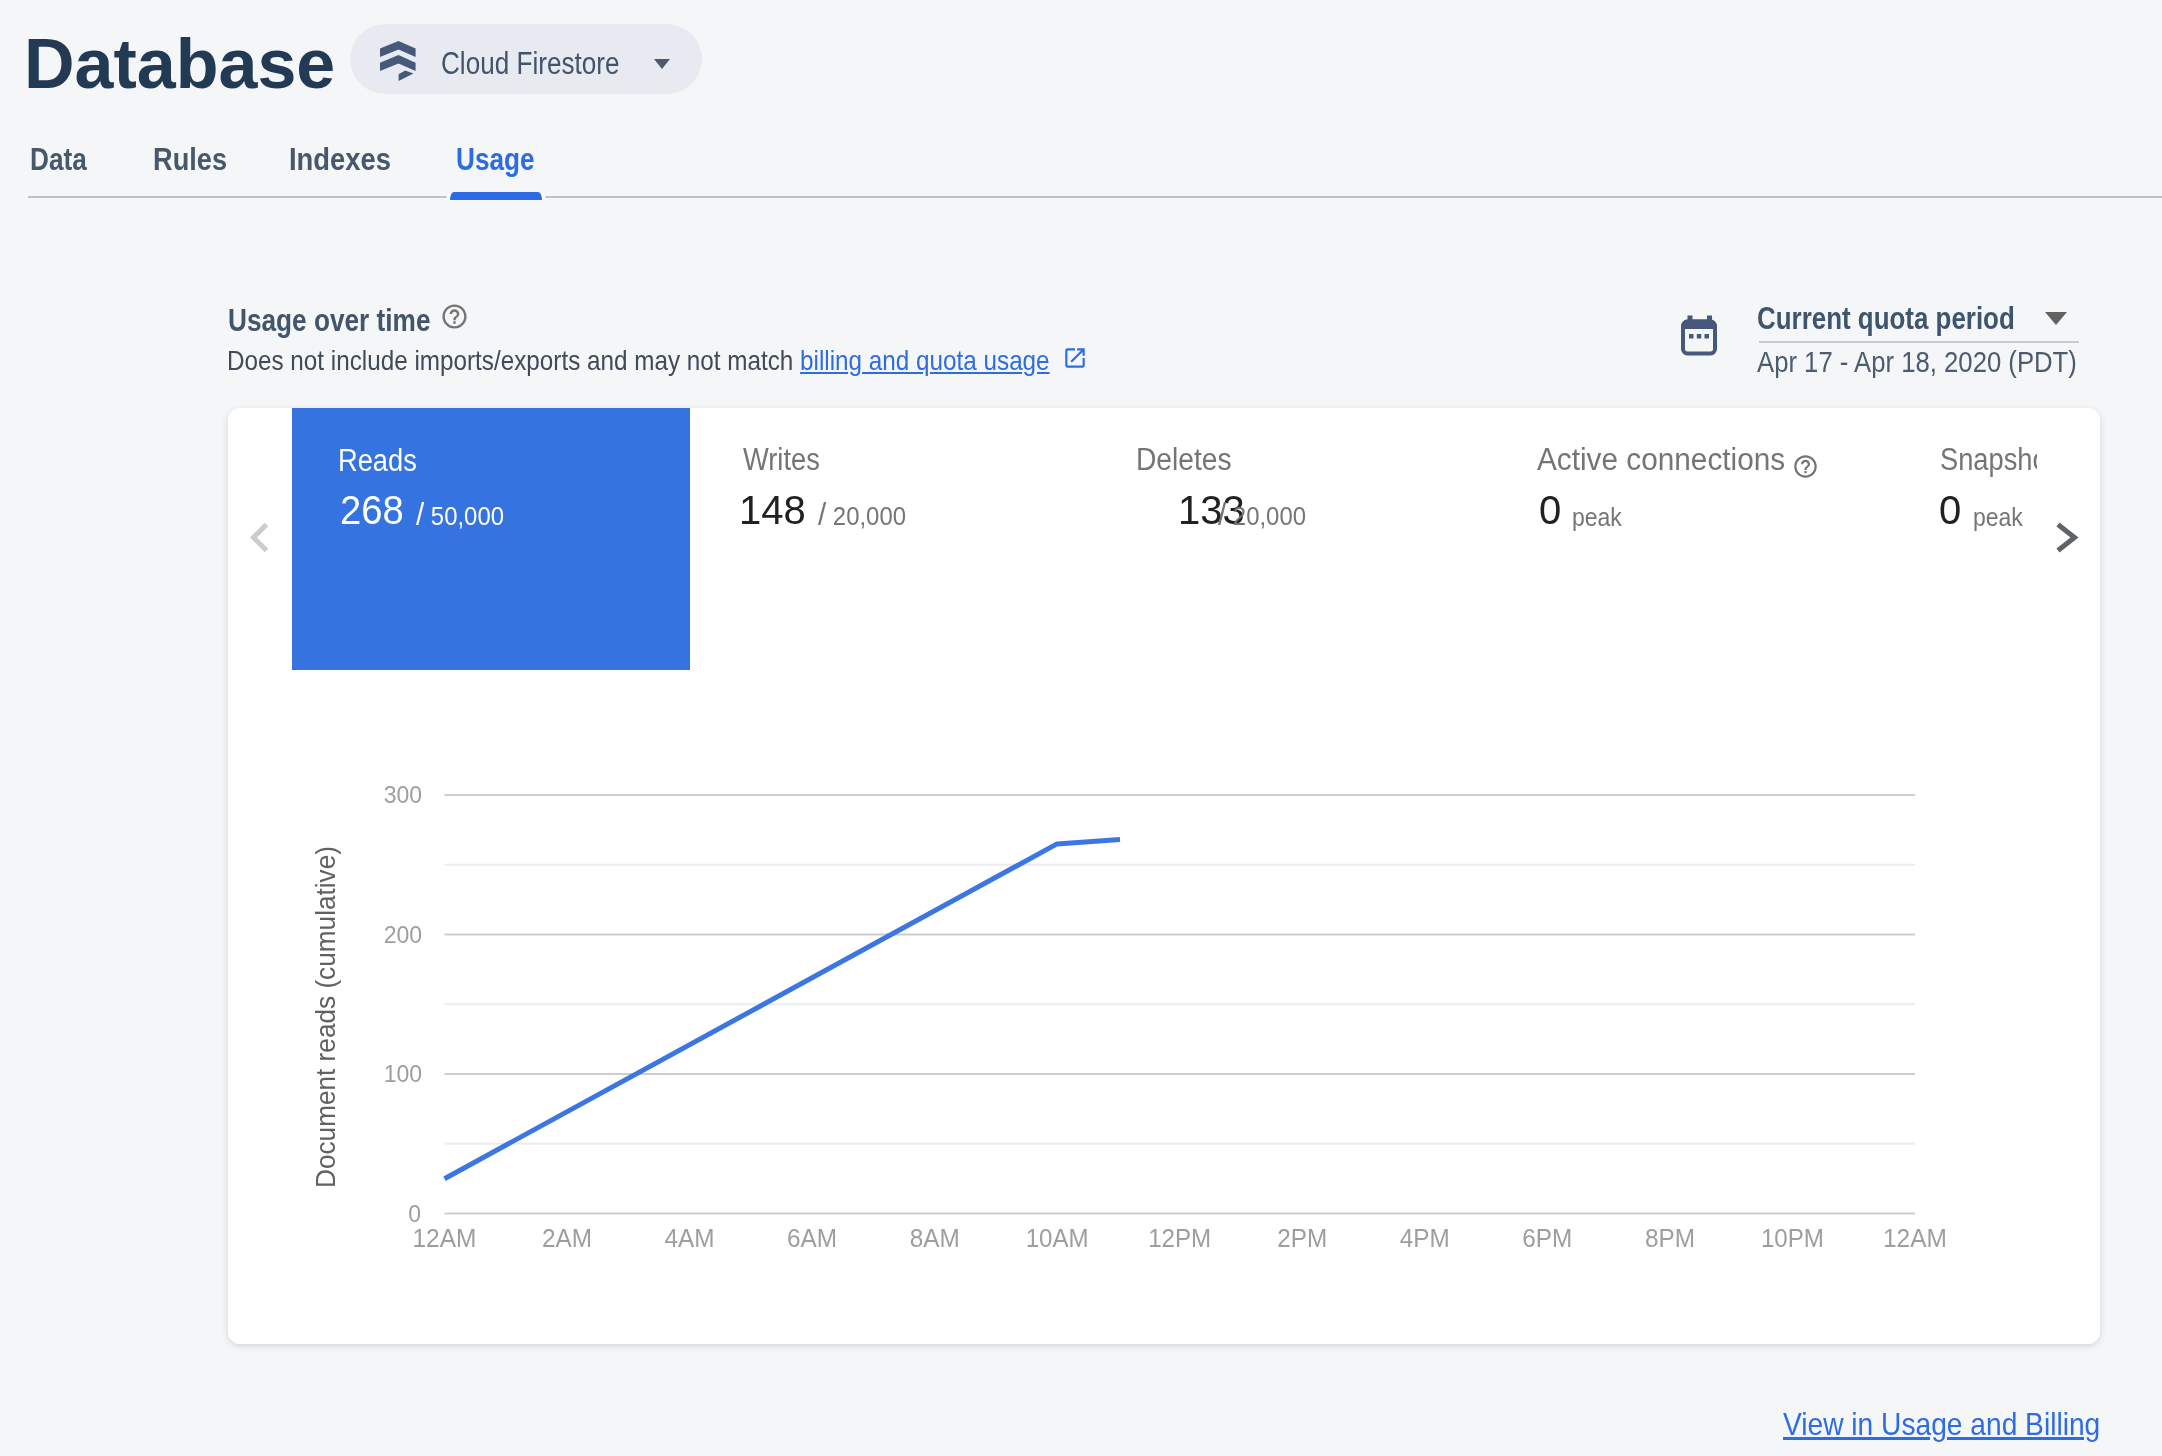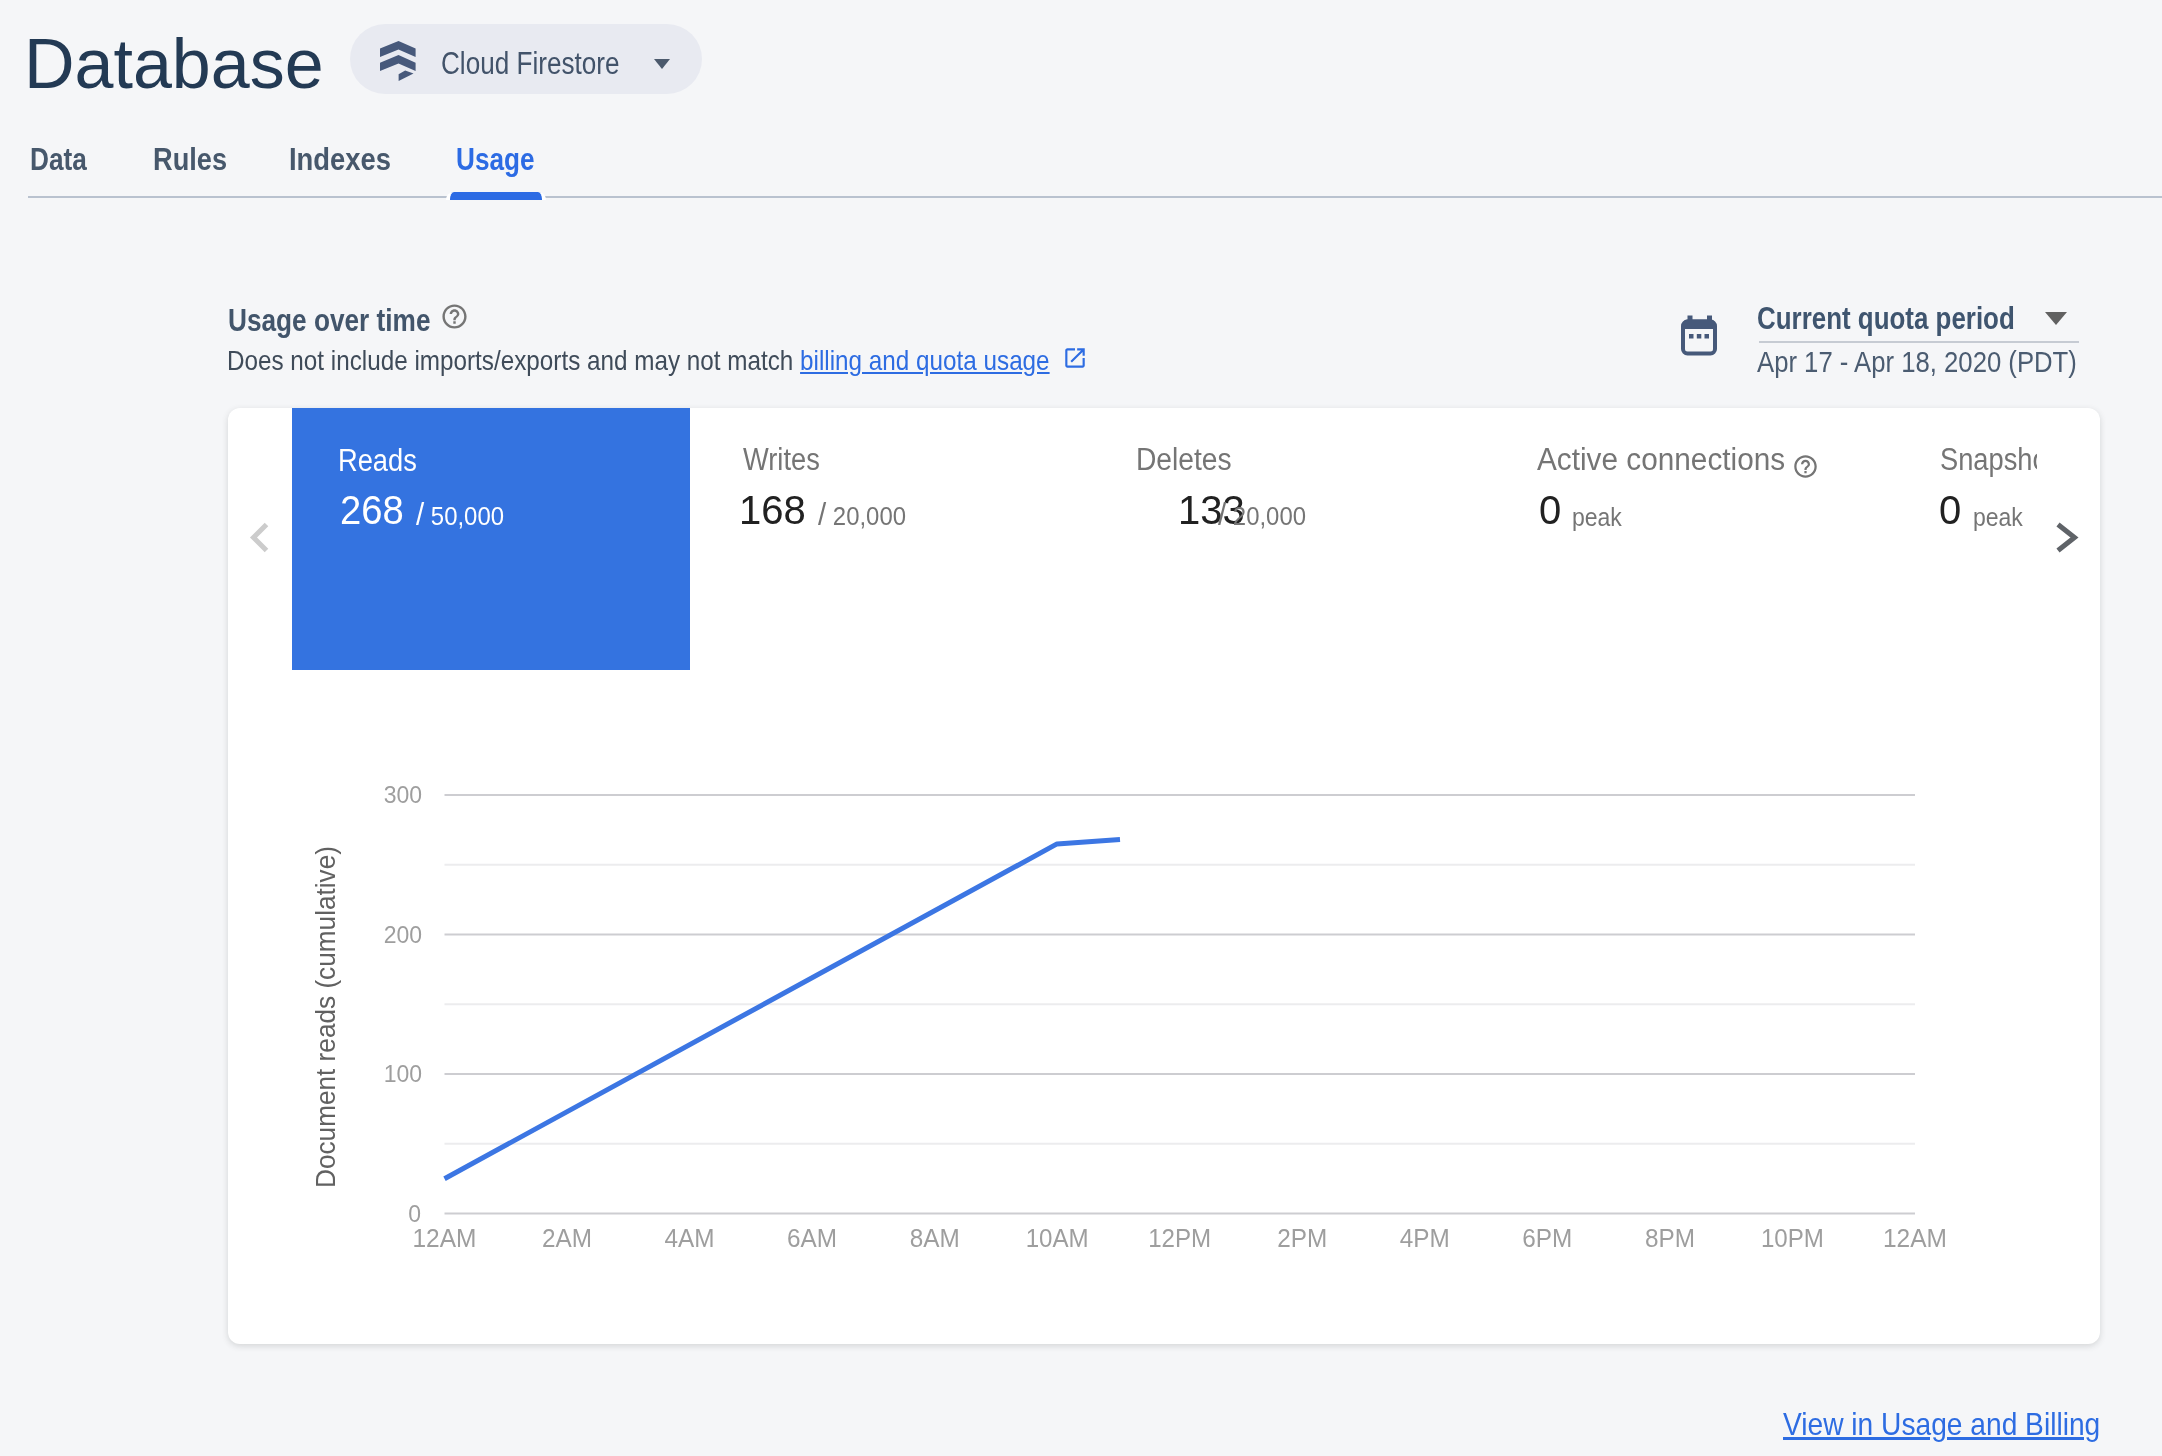--- a/index.html
+++ b/index.html
@@ -3,21 +3,21 @@
 <meta charset="utf-8">
 <style>
   html,body{margin:0;padding:0;}
   body{width:2162px;height:1456px;background:#f5f6f8;font-family:"Liberation Sans",sans-serif;position:relative;overflow:hidden;}
   .abs{position:absolute;}
   .sx{transform-origin:0 0;white-space:nowrap;}
 </style>
 </head>
 <body>
 
-<div class="abs sx" id="ttl" style="left:24px;top:24px;font-size:70px;color:#233a54;font-weight:400;">Database</div>
+<div class="abs sx" id="ttl" style="left:24px;top:24px;font-size:70px;color:#233a54;font-weight:700;">Database</div>
 
 <div class="abs" style="left:350px;top:24px;width:352px;height:70px;border-radius:35px;background:#e8eaf1;"></div>
 <svg class="abs" style="left:380px;top:41px;" width="36" height="46" viewBox="0 0 36 46">
   <g fill="#47597b">
     <polygon points="0,7.6 18.5,0 35.6,7.6 35.6,15.9 18.5,8.5 0,15.9"></polygon>
     <polygon points="0,21.7 18.5,14.1 35.6,21.7 35.6,30 18.5,22.6 0,30"></polygon>
     <polygon points="18.6,33.3 25.2,29.6 33.5,32.4 18.6,39.9"></polygon>
   </g>
 </svg>
 <div class="abs sx" id="pilltxt" style="left:441px;top:46px;font-size:31px;color:#42536a;transform:scaleX(0.842);">Cloud Firestore</div>
@@ -56,21 +56,21 @@
 <div class="abs sx" id="adate" style="left:1757px;top:346px;font-size:29px;color:#4b5c71;transform:scaleX(0.8858);">Apr 17 - Apr 18, 2020 (PDT)</div>
 
 <div class="abs" style="left:228px;top:408px;width:1872px;height:936px;background:#fff;border-radius:12px;box-shadow:0 2px 6px rgba(60,64,67,.18);"></div>
 
 <div class="abs" style="left:292px;top:408px;width:398px;height:262px;background:#3473e0;"></div>
 <div class="abs sx" id="lreads" style="left:338px;top:443px;font-size:31px;color:#fff;transform:scaleX(0.88);">Reads</div>
 <div class="abs sx" id="n268" style="left:340px;top:488px;font-size:40px;color:#fff;transform:scaleX(0.955);">268</div>
 <div class="abs sx" id="d50k" style="left:416px;top:496px;font-size:26px;color:#fff;transform:scaleX(0.92);"><span style="font-size:32px;">/</span> 50,000</div>
 
 <div class="abs sx" id="lwrites" style="left:743px;top:442px;font-size:31px;color:#757575;transform:scaleX(0.88);">Writes</div>
-<div class="abs sx" id="n134" style="left:739px;top:488px;font-size:40px;color:#212121;">168</div>
+<div class="abs sx" id="n134" style="left:739px;top:488px;font-size:40px;color:#212121;">148</div>
 <div class="abs sx" id="d20k1" style="left:818px;top:496px;font-size:26px;color:#757575;transform:scaleX(0.92);"><span style="font-size:32px;">/</span> 20,000</div>
 <div class="abs sx" id="ldeletes" style="left:1136px;top:442px;font-size:31px;color:#757575;transform:scaleX(0.91);">Deletes</div>
 <div class="abs sx" id="n133" style="left:1138px;top:488px;font-size:40px;color:#212121;margin-left:40px;">133</div>
 <div class="abs sx" id="d20k2" style="left:1218px;top:496px;font-size:26px;color:#757575;transform:scaleX(0.92);"><span style="font-size:32px;">/</span> 20,000</div>
 <div class="abs sx" id="lactive" style="left:1537px;top:442px;font-size:31px;color:#757575;transform:scaleX(0.96);">Active connections</div>
 <svg class="abs" style="left:1792px;top:453px;" width="27" height="27" viewBox="0 0 24 24">
     <path fill="#757575" d="M11 18h2v-2h-2v2zm1-16C6.48 2 2 6.48 2 12s4.48 10 10 10 10-4.48 10-10S17.52 2 12 2zm0 18c-4.41 0-8-3.59-8-8s3.59-8 8-8 8 3.59 8 8-3.59 8-8 8zm0-14c-2.21 0-4 1.79-4 4h2c0-1.1.9-2 2-2s2 .9 2 2c0 2-3 1.75-3 5h2c0-2.25 3-2.5 3-5 0-2.21-1.79-4-4-4z"></path>
   </svg>
 <div class="abs sx" id="n0a" style="left:1539px;top:488px;font-size:40px;color:#212121;">0</div>
 <div class="abs sx" id="peaka" style="left:1572px;top:503px;font-size:25px;color:#757575;transform:scaleX(0.92);">peak</div>

